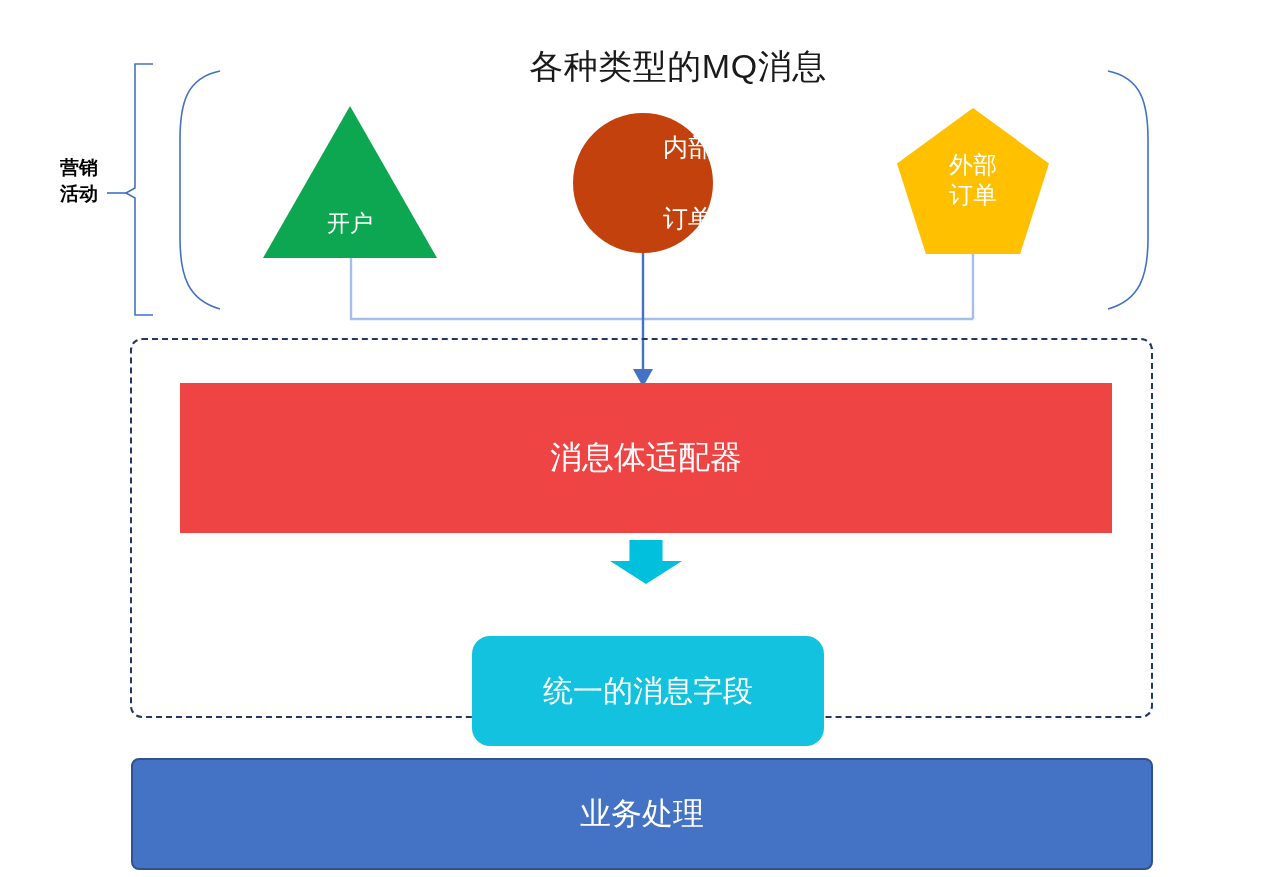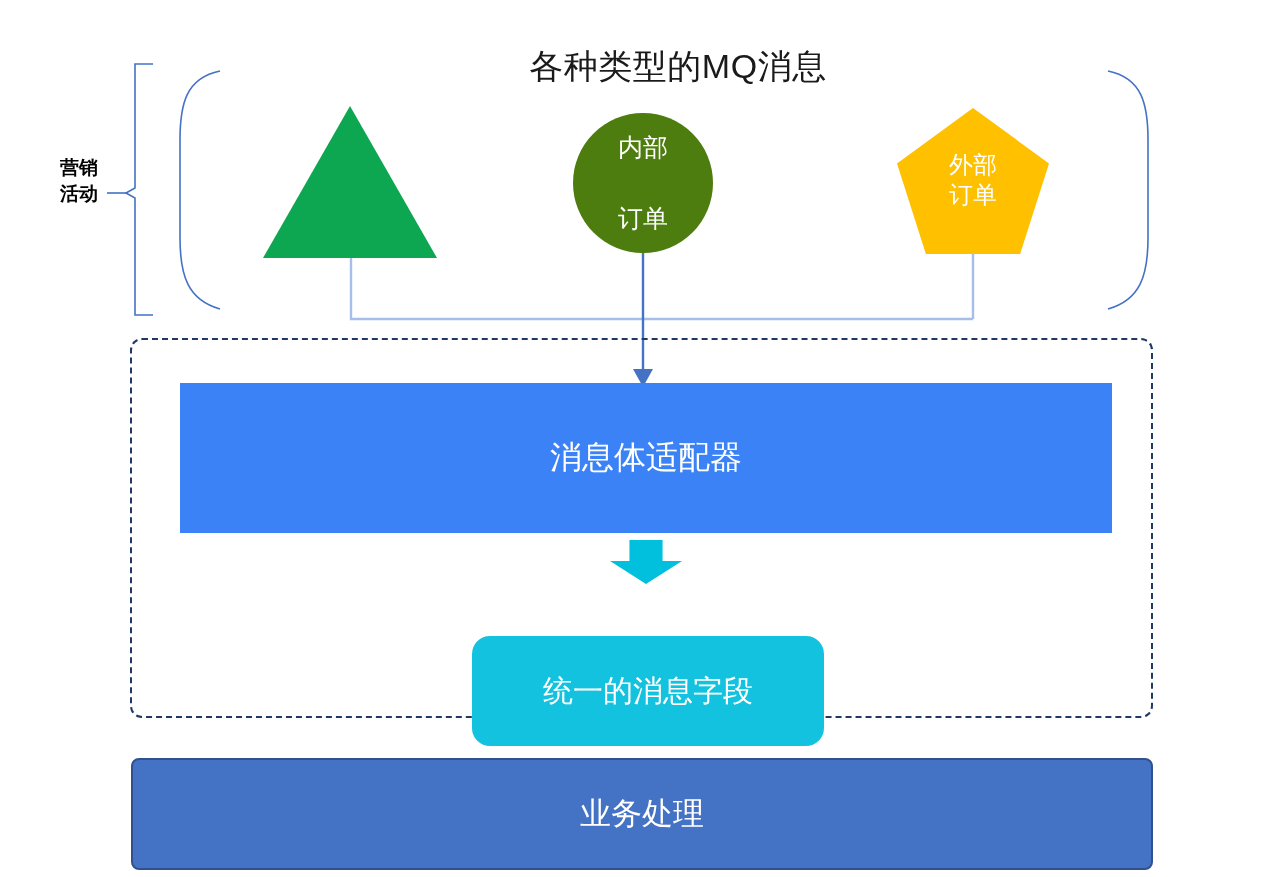--- a/index.html
+++ b/index.html
@@ -73,24 +73,24 @@
     font-size: 23px;
     white-space: nowrap;
   }
 
   #shape-internal-order {
     left: 573px;
     top: 113px;
     width: 140px;
     height: 140px;
     border-radius: 50%;
-    background: #4d7c0f;
+    background: #c2410c;
     display: flex;
     flex-direction: column;
-    align-items: center;
+    align-items: flex-end;
     justify-content: center;
     gap: 40px;
   }
   #shape-internal-order .lbl-line {
     color: #ffffff;
     font-size: 25px;
     line-height: 1.24;
     white-space: nowrap;
   }
 
@@ -126,21 +126,21 @@
     border-radius: 12px;
     box-sizing: border-box;
   }
 
   
   #adapter-bar {
     left: 180px;
     top: 383px;
     width: 932px;
     height: 150px;
-    background: #3b82f6;
+    background: #ef4444;
     display: flex;
     align-items: center;
     justify-content: center;
   }
   #adapter-bar .lbl {
     color: #ffffff;
     font-size: 32px;
     white-space: nowrap;
   }
 
@@ -219,20 +219,21 @@
     <path d="M 973 254 L 973 319" fill="none" stroke="#A6BEE8" stroke-width="2.4"></path>
 
     <g>
       <path d="M 643 253 L 643 372" fill="none" stroke="#4472C4" stroke-width="2.4"></path>
       <path d="M 633 369 L 653 369 L 643 387 Z" fill="#4472C4"></path>
     </g>
   </svg>
 
   <div class="abs" id="shape-open-account">
     <div class="tri"></div>
+    <div class="lbl">开户</div>
   </div>
 
   <div class="abs" id="shape-internal-order">
     <div class="lbl-line">内部</div>
     <div class="lbl-line">订单</div>
   </div>
 
   <div class="abs" id="shape-external-order">
     <div class="pent"></div>
     <div class="lbl">

